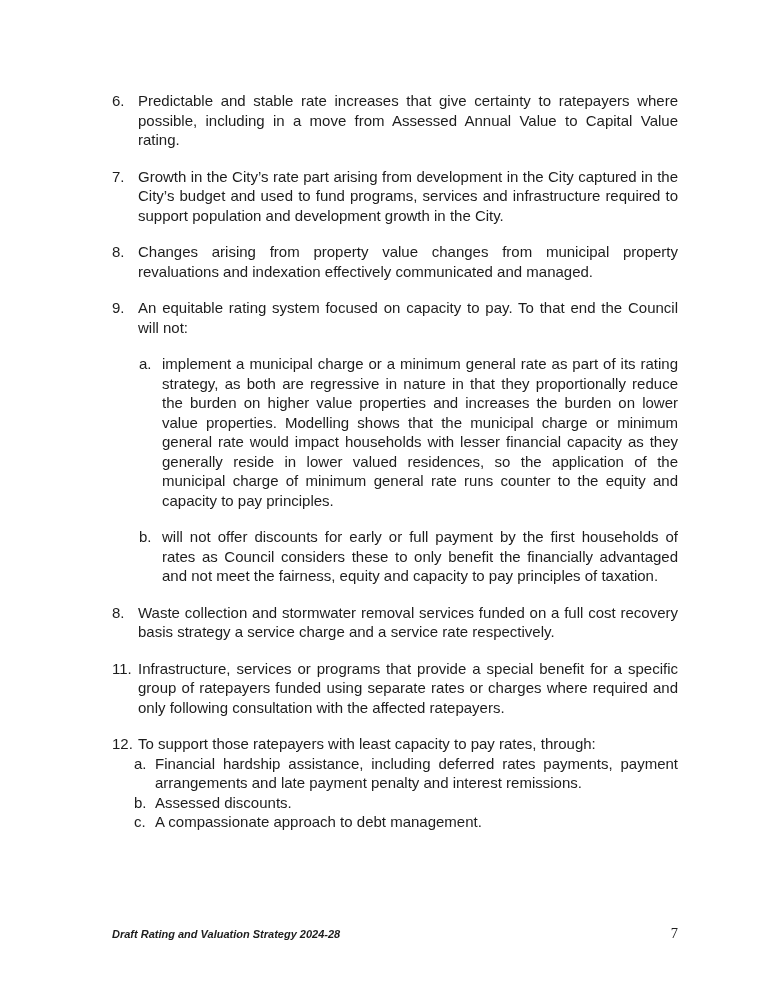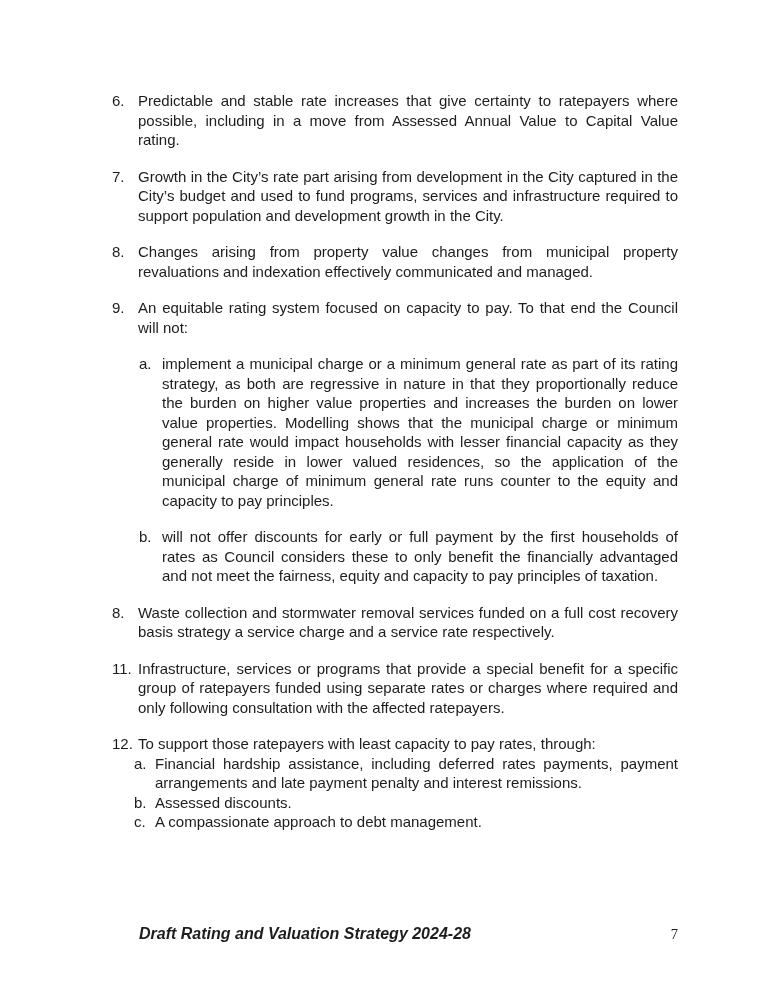--- a/index.html
+++ b/index.html
@@ -46,25 +46,24 @@
     position: absolute;
     left: 112px;
     right: 100px;
     top: 925px;
     display: flex;
     align-items: baseline;
     justify-content: space-between;
   }
   .footer-left {
     font-family: "Liberation Sans", sans-serif;
-    font-size: 16px;
+    font-size: 11px;
     font-weight: bold;
     font-style: italic;
     color: #1d1d1d;
-    margin-left: 27px;
   }
   .footer-page {
     font-family: "Liberation Serif", serif;
     font-size: 14.5px;
     color: #1d1d1d;
   }
 </style>
 </head>
 <body>
 

